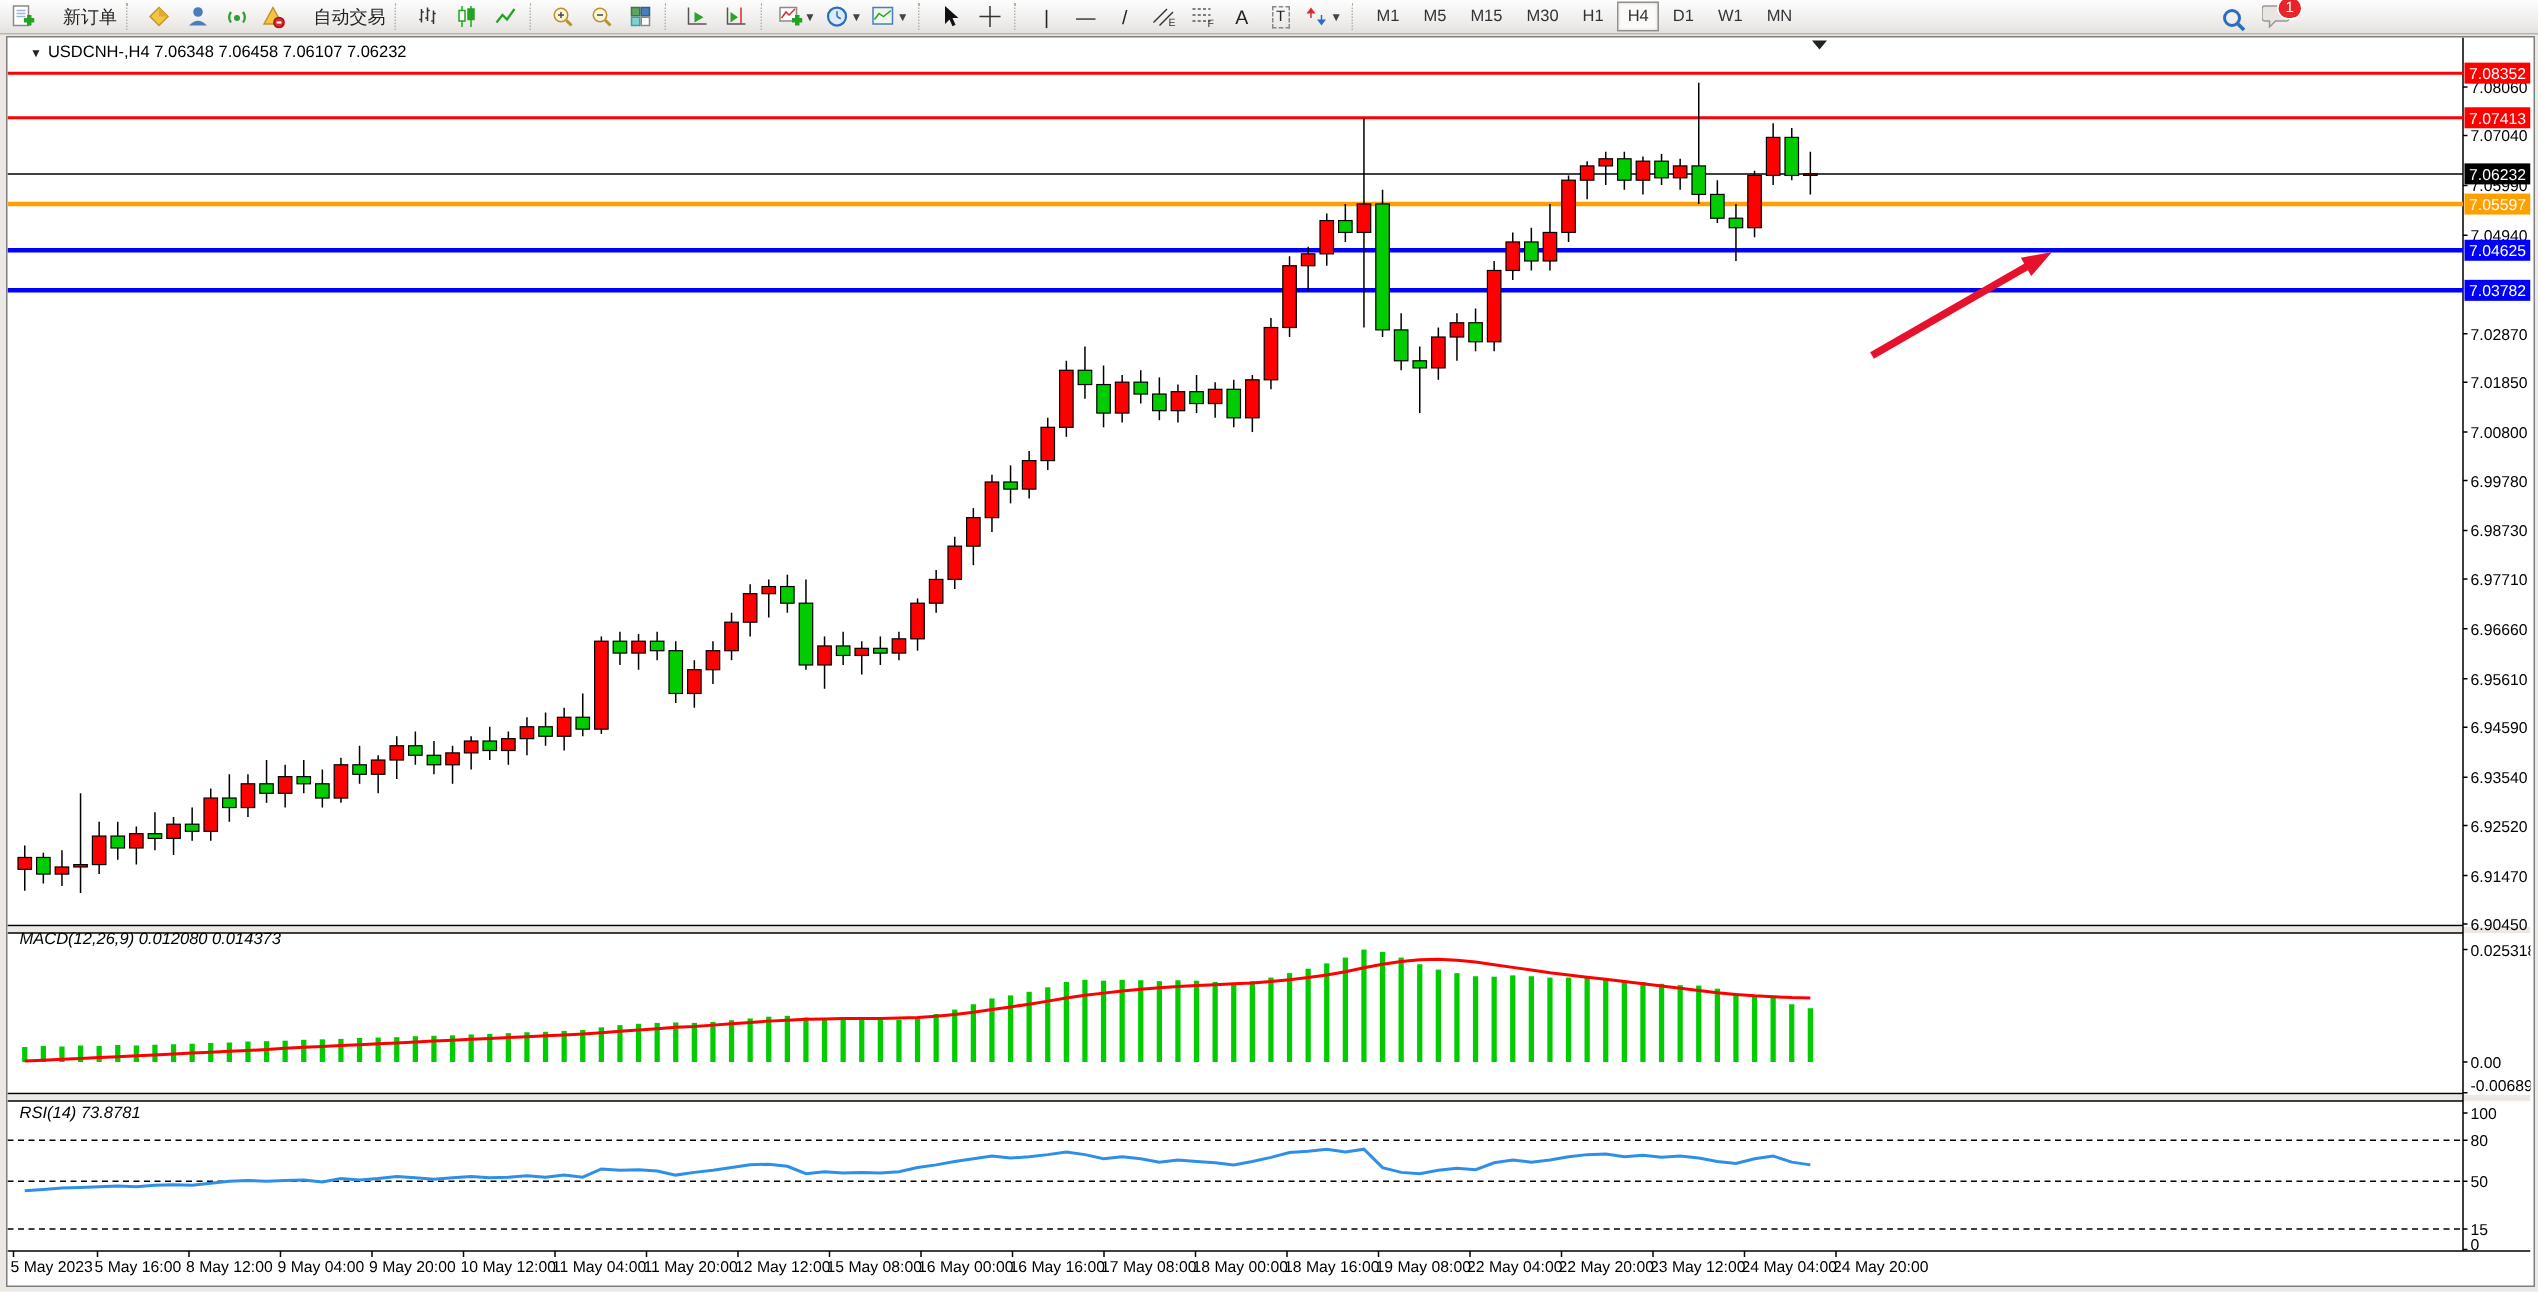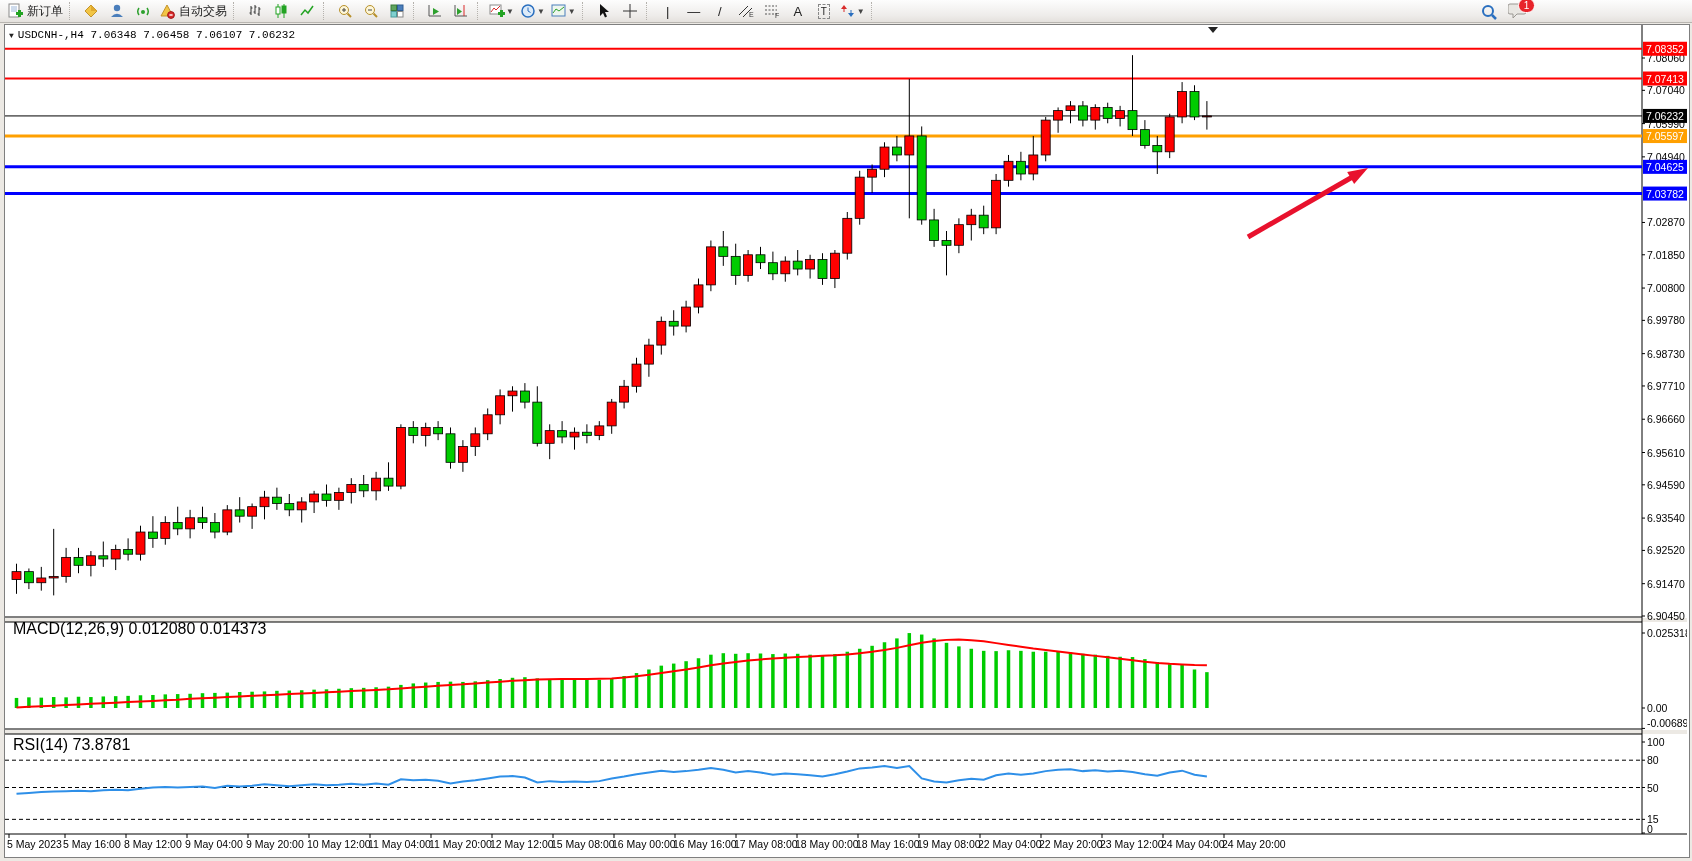--- a/index.html
+++ b/index.html
@@ -3,38 +3,38 @@
 <meta charset="utf-8">
 <style>
   html,body{margin:0;padding:0;width:1692px;height:861px;overflow:hidden;
     background:#ece9e4;font-family:"Liberation Sans",sans-serif;}
   
   .toolbar{position:absolute;left:0;top:0;width:1692px;height:23px;
     background:linear-gradient(#fdfdfd,#eeecea 70%,#e4e1dd);
     border-bottom:1px solid #b8b5b0;display:flex;align-items:center;padding-left:4px;box-sizing:border-box;}
   .tb-btn{height:20px;min-width:20px;display:flex;align-items:center;justify-content:center;
     padding:0 2px;border:1px solid transparent;border-radius:2px;cursor:default;}
-  .tb-label{font-size:12px;color:#222;margin-left:4px;white-space:nowrap;}
+  .tb-label{font-size:12px;color:#222;margin-left:19px;white-space:nowrap;}
   .tb-sep{width:5px;height:18px;margin:0 3px;border-left:1px dotted #b5b2ad;}
   .tb-tf{font-size:11px;color:#333;padding:3px 6px;margin:0 1px;border:1px solid transparent;}
   .tb-tf.active{background:#fbfaf8;border:1px solid #8f8f8f;box-shadow:inset 0 0 2px #d0d0d0;}
   .glyph{font-size:13px;color:#222;line-height:13px;}
   .tb-right{position:absolute;left:1476px;top:1px;display:flex;align-items:center;}
   .chat-wrap{position:relative;margin-left:6px;}
   .chat-badge{position:absolute;left:10px;top:-3px;min-width:13px;height:13px;border-radius:8px;
     background:#e8242b;color:#fff;font-size:10px;text-align:center;line-height:13px;padding:0 1px;
     border:1px solid #fff;}
   .dd{font-size:8px;color:#444;margin-left:1px;}
   
   .chart-window{position:absolute;left:4px;top:24px;width:1684px;height:832px;
     background:#ffffff;border:1px solid #7f7f7f;box-sizing:content-box;}
   #chart-svg{position:absolute;left:0;top:0;}
-  .ohlc-info{position:absolute;left:4px;top:4px;font-size:11px;color:#000;white-space:nowrap;font-family:Liberation Mono, monospace;}
+  .ohlc-info{position:absolute;left:15px;top:4px;font-size:11px;color:#000;white-space:nowrap;}
   .ohlc-info .tri{font-size:8px;color:#222;margin-right:4px;}
-  .ind-label{position:absolute;font-size:16px;color:#000;white-space:nowrap;}
+  .ind-label{position:absolute;font-size:11px;color:#000;white-space:nowrap;font-style:italic;}
 </style>
 </head>
 <body>
 
 <div class="toolbar">
   <div class="tb-btn">
     <svg width="16" height="16">
       <rect x="2" y="1" width="10" height="13" fill="#ffffff" stroke="#8a8a8a"></rect>
       <line x1="4" y1="4" x2="10" y2="4" stroke="#9db6d8"></line>
       <line x1="4" y1="6" x2="10" y2="6" stroke="#9db6d8"></line>
@@ -200,20 +200,31 @@
   <div class="tb-btn">
     <svg width="16" height="16">
       <polygon points="4,2 7,6 1,6" fill="#d92b2b"></polygon>
       <line x1="4" y1="5" x2="4" y2="9" stroke="#d92b2b"></line>
       <polygon points="11,14 14,10 8,10" fill="#2a6fbf"></polygon>
       <line x1="11" y1="7" x2="11" y2="11" stroke="#2a6fbf"></line>
     </svg>
       <span class="dd">▼</span>
   </div>
   <div class="tb-sep"></div>
+  <div id="tf-list" style="display:flex;align-items:center;">
+      <span class="tb-tf">M1</span>
+      <span class="tb-tf">M5</span>
+      <span class="tb-tf">M15</span>
+      <span class="tb-tf">M30</span>
+      <span class="tb-tf">H1</span>
+      <span class="tb-tf active">H4</span>
+      <span class="tb-tf">D1</span>
+      <span class="tb-tf">W1</span>
+      <span class="tb-tf">MN</span>
+    </div>
 
   <div class="tb-right">
     <div class="tb-btn">
       <svg width="18" height="18">
         <circle cx="8" cy="8" r="5" fill="none" stroke="#2a6fbf" stroke-width="2"></circle>
         <line x1="12" y1="12" x2="16" y2="16" stroke="#2a6fbf" stroke-width="2.5"></line>
       </svg>
     </div>
     <div class="chat-wrap">
       <svg width="20" height="18">

